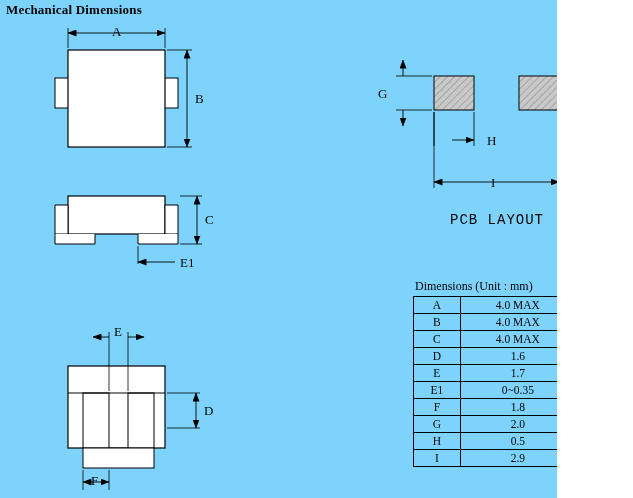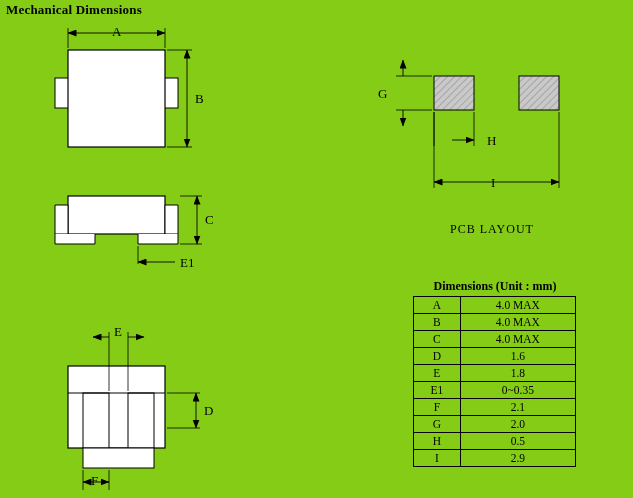--- a/index.html
+++ b/index.html
@@ -6,24 +6,25 @@
     margin: 0;
     padding: 0;
     background: #ffffff;
   }
   body {
     font-family: "Liberation Serif", serif;
     color: #000000;
   }
   #root {
     position: relative;
-    width: 633px;
+    width: 513px;
     height: 498px;
     overflow: hidden;
-    background: #84cc16;
+    background: #7dd3fc;
+    padding-left: 44px;
   }
   .title {
     position: absolute;
     left: 6px;
     top: 2px;
     font-family: "Liberation Serif", serif;
     font-weight: bold;
     font-size: 13px;
     letter-spacing: 0.2px;
   }
@@ -38,36 +39,34 @@
     position: absolute;
     font-family: "Liberation Serif", serif;
     font-size: 13px;
     line-height: 1;
     white-space: nowrap;
   }
   .pcb-caption {
     position: absolute;
     left: 450px;
     top: 212px;
-    font-family: Liberation Serif, serif;
-    font-size: 12px;
+    font-family: Liberation Mono, monospace;
+    font-size: 14px;
     letter-spacing: 1px;
     white-space: nowrap;
-    margin-top: 10px;
   }
   .tbl-caption {
     position: absolute;
     left: 415px;
     top: 279px;
     width: 160px;
-    text-align: center;
+    text-align: left;
     font-family: "Liberation Serif", serif;
     font-size: 12px;
     white-space: nowrap;
-    font-weight: bold;
   }
   table.dims {
     position: absolute;
     left: 413px;
     top: 296px;
     width: 163px;
     border-collapse: collapse;
     font-family: "Liberation Serif", serif;
     font-size: 11.5px;
   }
@@ -226,29 +225,29 @@
         <tr>
           <td class="sym">C</td>
           <td class="val">4.0 MAX</td>
         </tr>
         <tr>
           <td class="sym">D</td>
           <td class="val">1.6</td>
         </tr>
         <tr>
           <td class="sym">E</td>
-          <td class="val">1.8</td>
+          <td class="val">1.7</td>
         </tr>
         <tr>
           <td class="sym">E1</td>
           <td class="val">0~0.35</td>
         </tr>
         <tr>
           <td class="sym">F</td>
-          <td class="val">2.1</td>
+          <td class="val">1.8</td>
         </tr>
         <tr>
           <td class="sym">G</td>
           <td class="val">2.0</td>
         </tr>
         <tr>
           <td class="sym">H</td>
           <td class="val">0.5</td>
         </tr>
         <tr>

